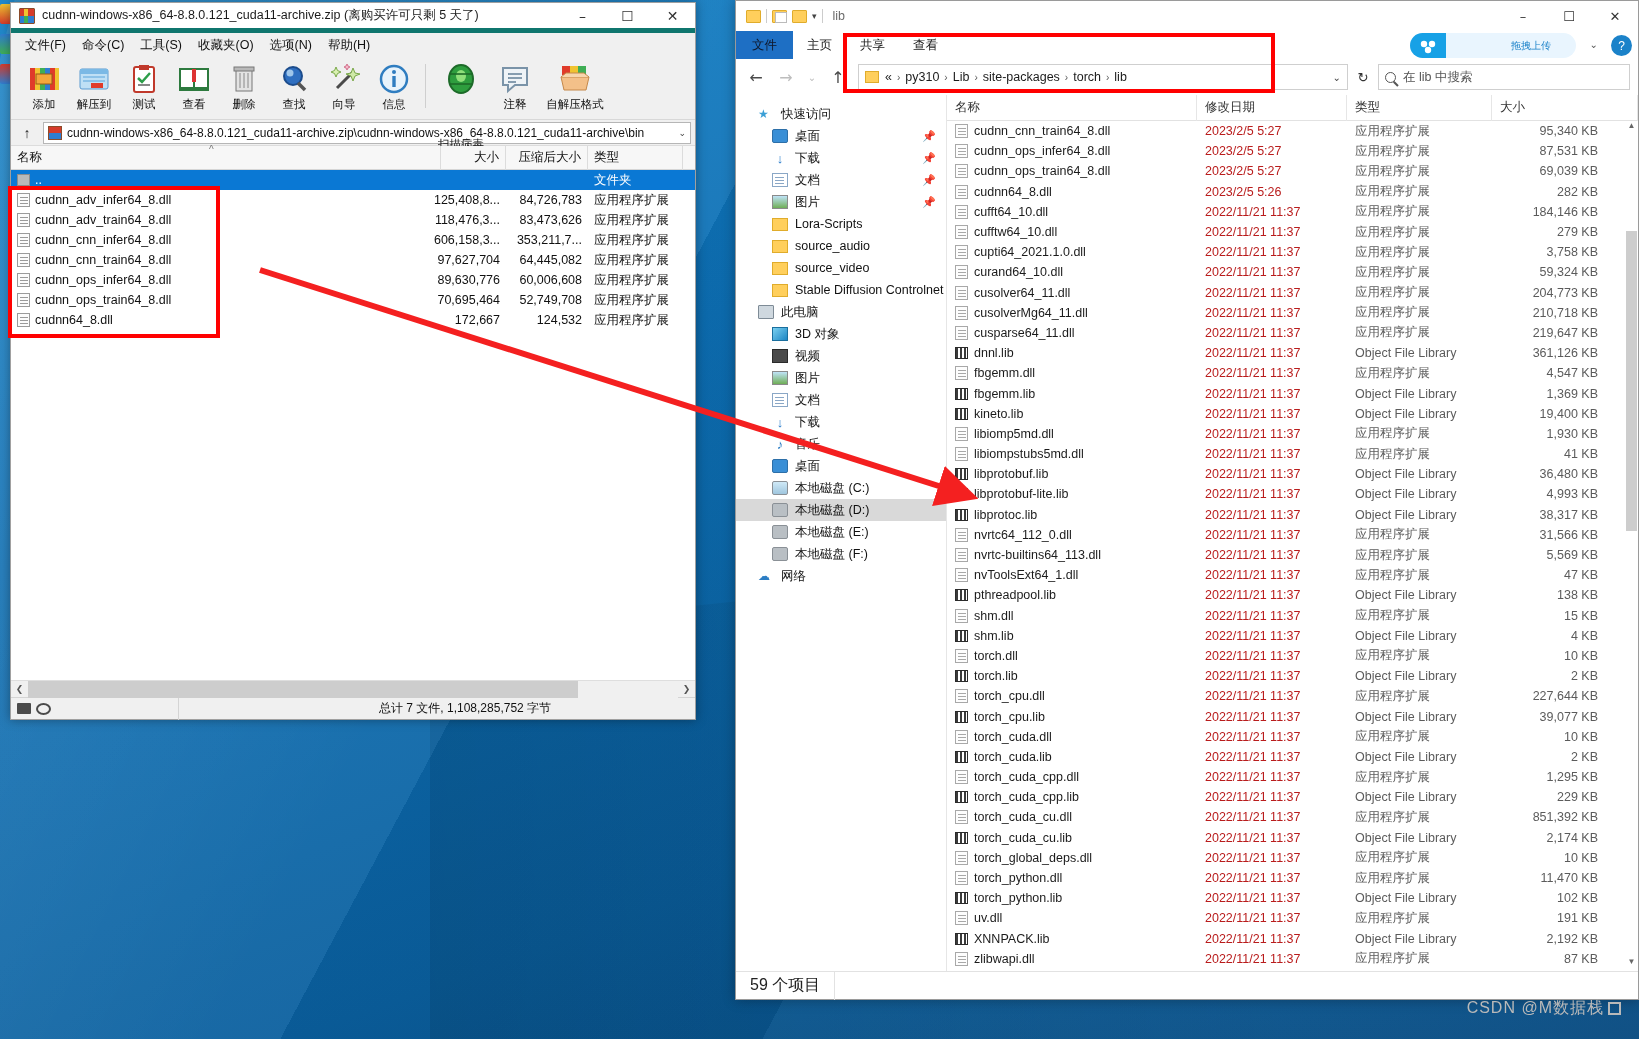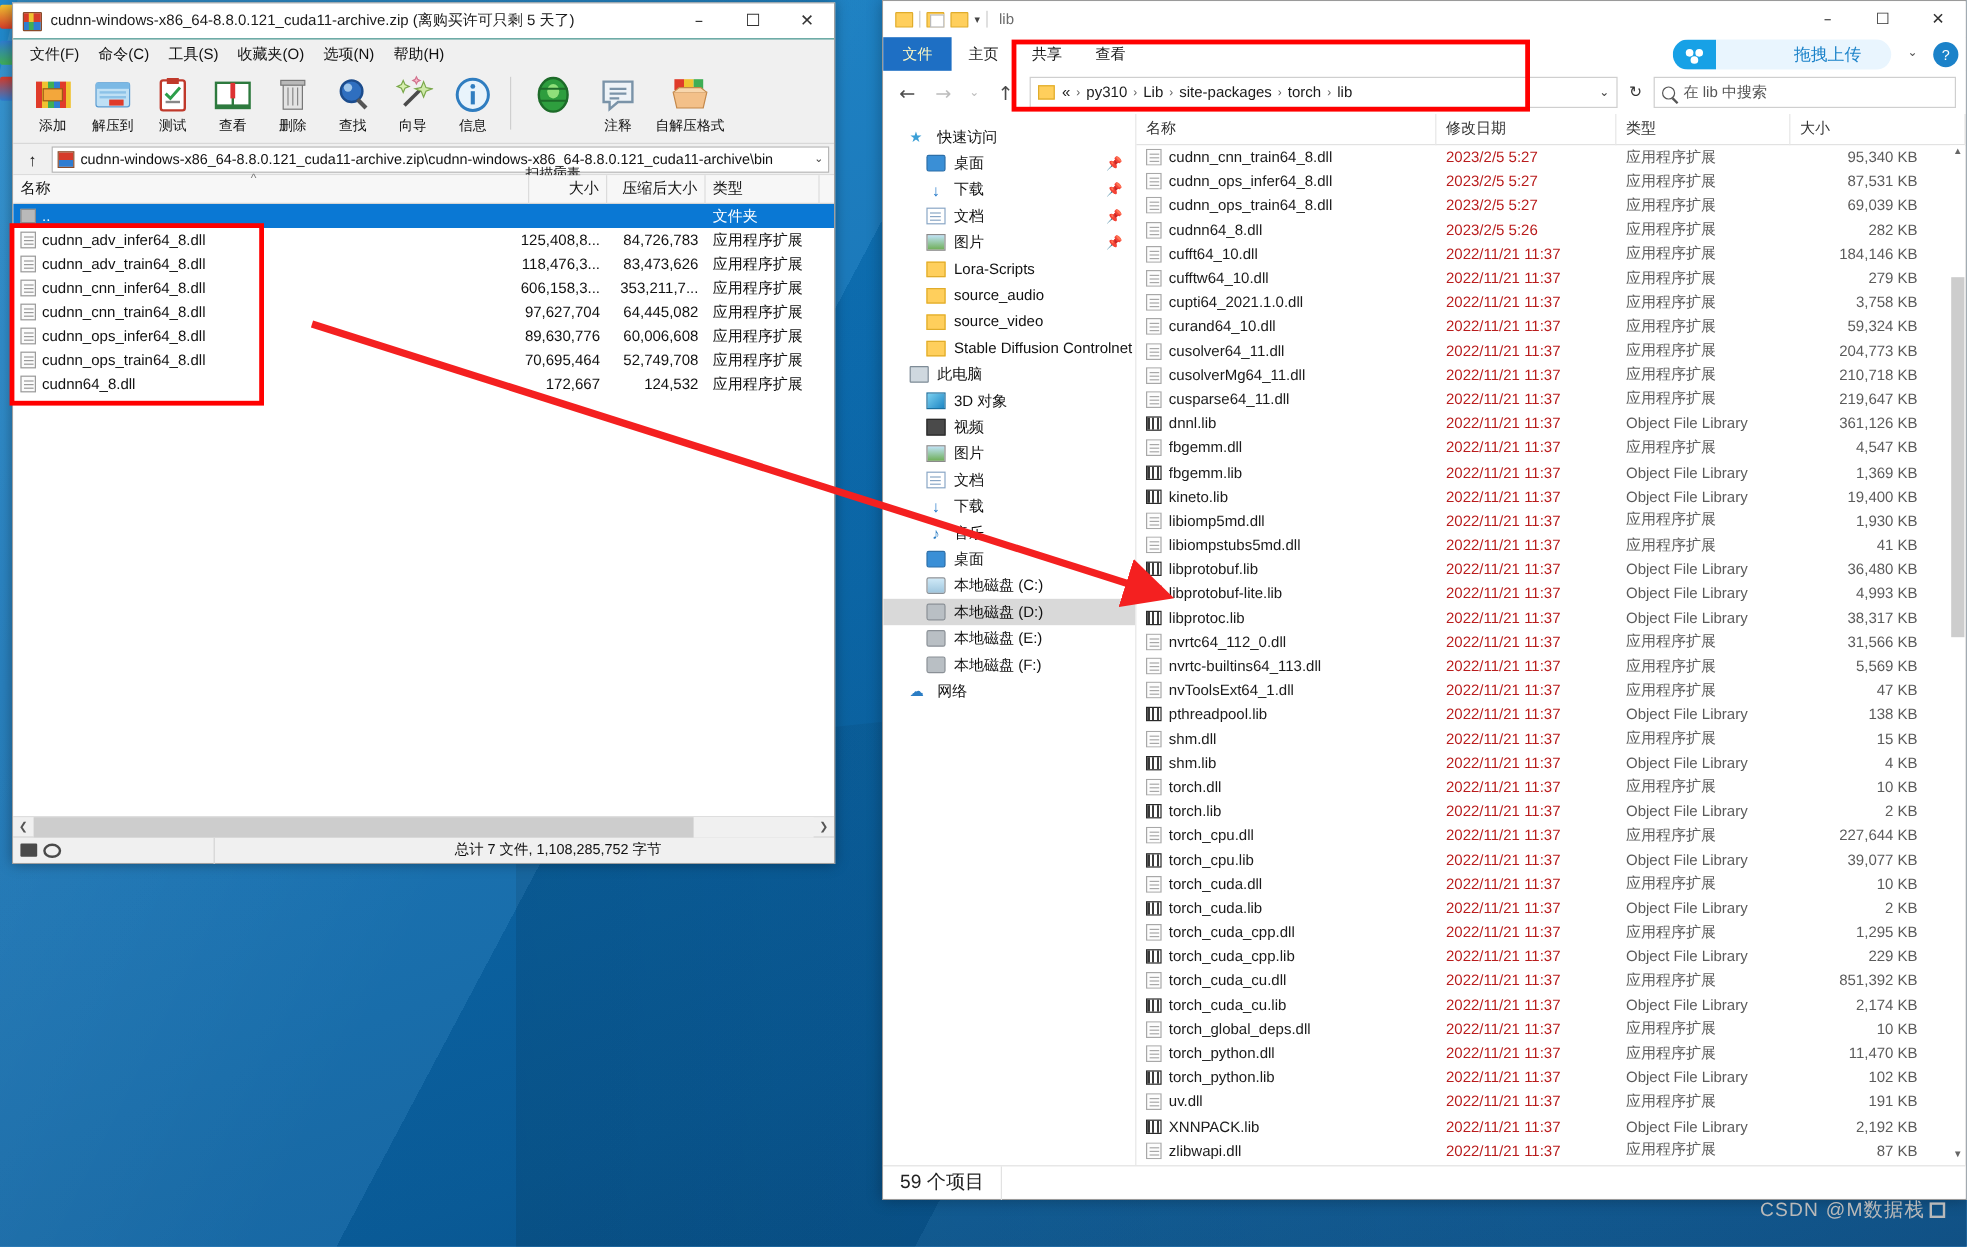--- a/index.html
+++ b/index.html
@@ -32,21 +32,21 @@
 
   
   #winrar{
     position:absolute; left:10px; top:2px; width:686px; height:718px;
     background:#f0f0f0; border:1px solid #a0a0a0;
     box-shadow:0 0 10px rgba(0,0,0,0.35);
     display:flex; flex-direction:column;
   }
   .rar-title{
     height:30px; background:#ffffff; display:flex; align-items:center;
-    padding-left:8px; border-bottom:1px solid #0f766e;
+    padding-left:8px; border-bottom:5px solid #0f766e;
   }
   .rar-title .appicon{
     width:16px;height:16px;margin-right:7px;flex:none;
     background:
       linear-gradient(to bottom,#d63b2a 0 50%, #2f7dd1 50% 100%);
     border:1px solid #8a4b2a; border-radius:1px;
     position:relative;
   }
   .rar-title .appicon:after{
     content:""; position:absolute; left:4px; top:0; width:4px; height:100%;
@@ -156,27 +156,27 @@
   .qa .chev{ font-size:9px; color:#444;}
   .ex-title .tt{ margin-left:10px; font-size:12.5px; color:#6b6b6b;}
   .ex-wctrl{ margin-left:auto; display:flex;}
   .ex-wctrl div{ width:46px;height:30px;display:flex;align-items:center;justify-content:center;font-size:13px;color:#333;font-family:"DejaVu Sans",sans-serif;}
 
   .ex-ribbon{ height:28px; display:flex; align-items:flex-end; background:#fff; position:relative;}
   .ex-tab{
     height:28px; padding:0 14px; display:flex; align-items:center;
     font-size:12.5px; color:#1b1b1b;
   }
-  .ex-tab.file{ background:#1e6fc4; color:#fef9c3; font-size:12.5px; padding:0 16px;}
+  .ex-tab.file{ background:#1e6fc4; color:#0f172a; font-size:12.5px; padding:0 16px;}
   .updbtn{
     position:absolute; right:62px; top:2px; height:25px; display:flex; align-items:center;
     border-radius:13px; overflow:hidden; background:#e9f5fe;
   }
   .updbtn .lblue{ width:36px;height:25px;background:#17a1e6;display:flex;align-items:center;justify-content:center;}
-  .updbtn .txt{ padding:0 25px; font-size:14px; color:#1b82c9;margin-left:40px;}
+  .updbtn .txt{ padding:0 25px; font-size:10px; color:#1b82c9;margin-left:40px;}
   .ribchev{ position:absolute; right:40px; top:8px; font-size:10px; color:#555;}
   .ribhelp{ position:absolute; right:6px; top:4px; width:21px;height:21px;border-radius:50%;background:#1b82c9;color:#fff;
             display:flex;align-items:center;justify-content:center;font-size:12px;}
 
   .ex-addrbar{ height:36px; display:flex; align-items:center; padding:0 8px 0 6px; gap:2px; background:#fff;}
   .navbtn{ width:28px;height:28px;display:flex;align-items:center;justify-content:center;font-size:16px;color:#4a4a4a;font-family:"DejaVu Sans",sans-serif;}
   .navbtn.dim{ color:#bdbdbd; }
   .navbtn.sm{ width:20px; font-size:10px;}
   .crumbbox{
     flex:1; height:26px; border:1px solid #cfcfcf; display:flex; align-items:center;

